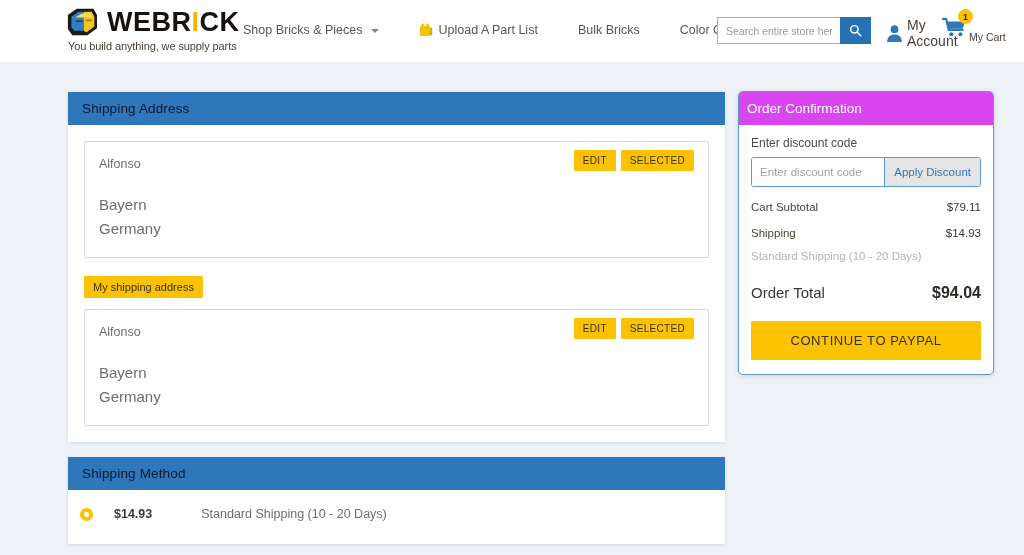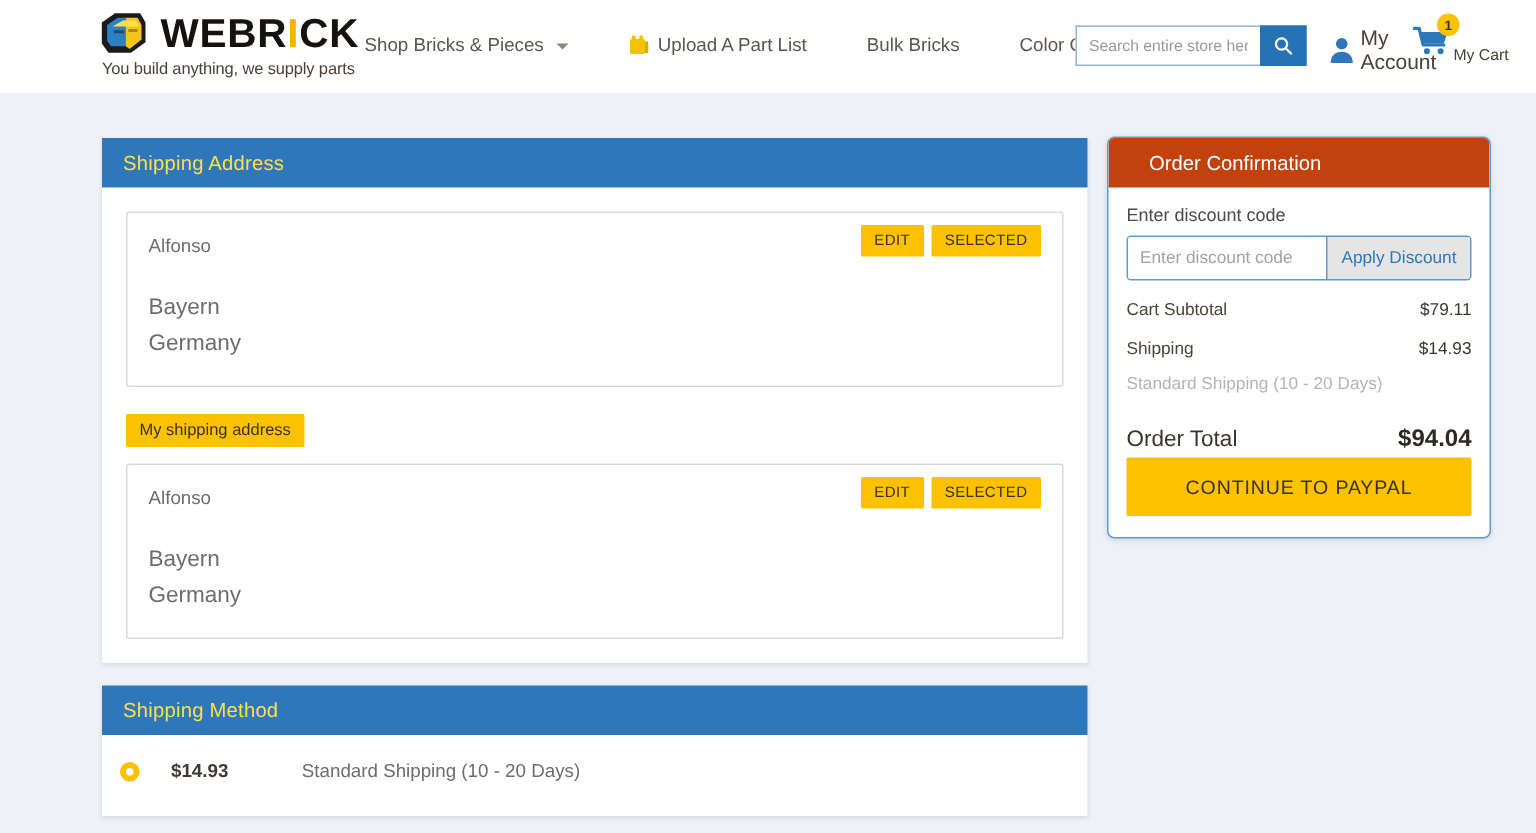--- a/index.html
+++ b/index.html
@@ -182,21 +182,21 @@
     top: 30px;
     width: 657px;
   }
 
   .panel {
     background: #ffffff;
     box-shadow: 0 1px 3px rgba(40,60,90,0.13);
   }
   .panel-head {
     background: #2e77ba;
-    color: #fde047;
+    color: #0f172a;
     font-size: 13.5px;
     padding: 9px 14px;
     letter-spacing: 0.15px;
   }
   .panel-body {
     padding: 16px;
   }
 
   .addr-card {
     border: 1px solid #d8d8d8;
@@ -284,24 +284,24 @@
     left: 738px;
     top: 29px;
     width: 254px;
     border: 1px solid #5c9bd1;
     border-radius: 5px;
     background: #ffffff;
     box-shadow: 0 1px 4px rgba(40,60,90,0.16);
     overflow: hidden;
   }
   .oc-head {
-    background: #c2410c;
+    background: #d946ef;
     color: #ffffff;
     font-size: 13.5px;
-    padding: 9px 27px;
+    padding: 9px 8px;
   }
   .oc-body { padding: 11px 12px 14px 12px; }
   .oc-label {
     font-size: 12px;
     color: #4a4a4a;
     margin-bottom: 7px;
   }
   .discount-row {
     display: flex;
     border: 1px solid #5c9bd1;
@@ -348,21 +348,21 @@
     display: flex;
     justify-content: space-between;
     align-items: baseline;
     margin-top: 22px;
   }
   .total-label { font-size: 15px; color: #3a3530; }
   .total-val { font-size: 16px; font-weight: bold; color: #2d2a26; }
   .paypal-btn {
     display: block;
     width: 100%;
-    margin-top: 3px;
+    margin-top: 19px;
     background: #fcc200;
     border: none;
     color: #3a3026;
     font-size: 13px;
     letter-spacing: 0.6px;
     padding: 12px 0;
     cursor: pointer;
     font-family: "Liberation Sans", sans-serif;
     border-radius: 1px;
   }

